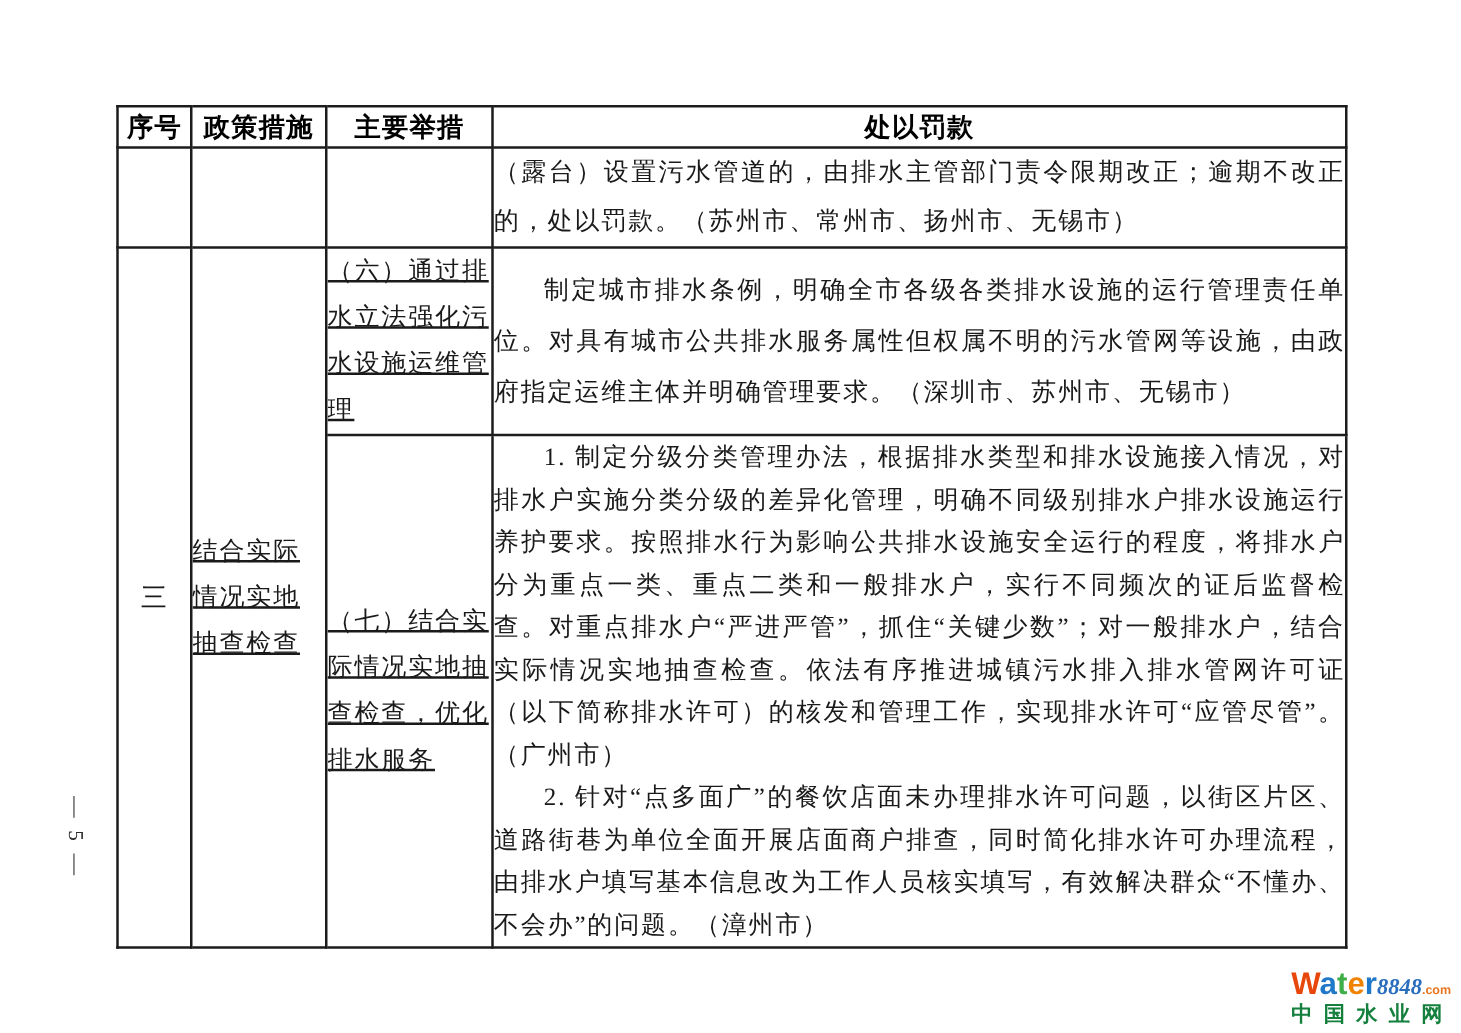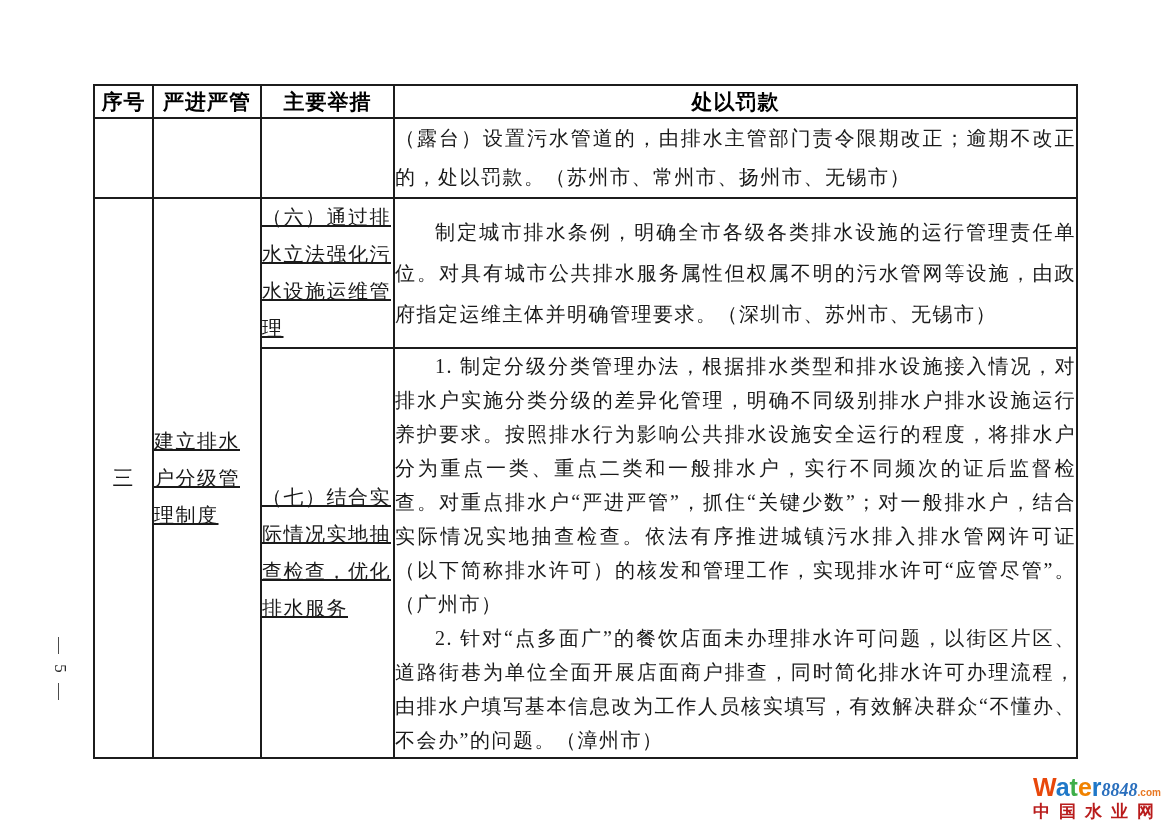--- a/index.html
+++ b/index.html
@@ -122,40 +122,40 @@
   <colgroup>
     <col style="width:59px">
     <col style="width:108px">
     <col style="width:133px">
     <col style="width:683px">
   </colgroup>
 
   <tbody>
       <tr class="r-header">
     <th>序号</th>
-    <th>严进严管</th>
+    <th>政策措施</th>
     <th>主要举措</th>
     <th>处以罚款</th>
   </tr>
 
   <tr class="r-cont">
     <td></td>
     <td></td>
     <td></td>
     <td class="detail-cell lh-39">
       <p>（露台）设置污水管道的，由排水主管部门责令限期改正；逾期不改正的，处以罚款。（苏州市、常州市、扬州市、无锡市）</p>
     </td>
   </tr>
 
   <tr class="r-six">
     <td class="serial-cell" rowspan="2">
       <span>三</span>
     </td>
     <td class="policy-cell" rowspan="2">
-      <div>建立排水户分级管理制度</div>
+      <div>结合实际情况实地抽查检查</div>
     </td>
     <td class="measure-cell">
       <div>（六）通过排水立法强化污水设施运维管理</div>
     </td>
     <td class="detail-cell lh-41">
       <p class="indent">制定城市排水条例，明确全市各级各类排水设施的运行管理责任单位。对具有城市公共排水服务属性但权属不明的污水管网等设施，由政府指定运维主体并明确管理要求。（深圳市、苏州市、无锡市）</p>
     </td>
   </tr>
 
   <tr class="r-seven">
@@ -169,14 +169,14 @@
   </tr>
 </tbody>
   </table>
 
 <div class="page-num">— 5 —</div>
 
 <div class="logo">
   <div class="logo-top">
     <span class="logo-water"><span style="color: rgb(232, 71, 11);">W</span><span style="color: rgb(31, 120, 200);">a</span><span style="color: rgb(63, 174, 73);">t</span><span style="color: rgb(240, 130, 0);">e</span><span style="color: rgb(31, 120, 200);">r</span></span><span class="logo-number" style="color: rgb(42, 111, 189);">8848</span><span class="logo-tld" style="color: rgb(232, 119, 34);">.com</span>
   </div>
-  <div class="logo-sub" style="color: #b91c1c;">中国水业网</div>
+  <div class="logo-sub" style="color: #15803d;">中国水业网</div>
 </div>
 
 </body></html>

